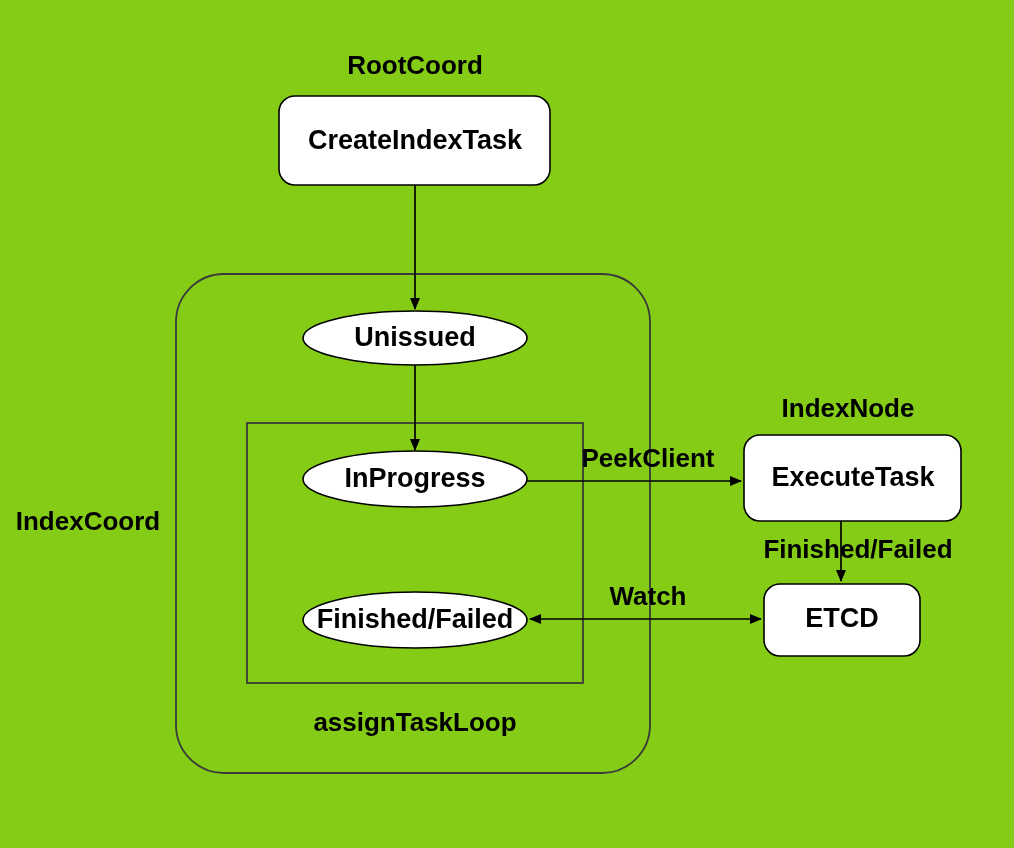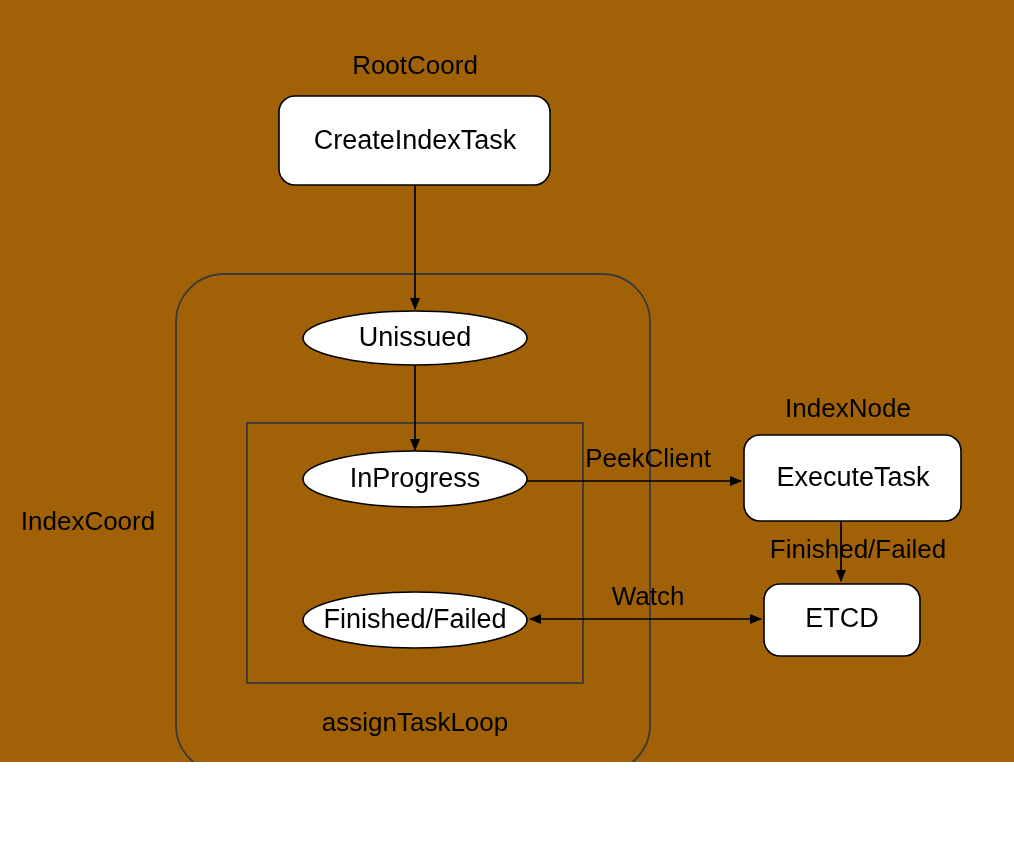--- a/index.html
+++ b/index.html
@@ -7,23 +7,24 @@
     padding: 0;
     background: #ffffff;
   }
   body {
     font-family: "Liberation Sans", sans-serif;
     color: #000000;
   }
   #canvas {
     position: relative;
     width: 1014px;
-    height: 762px;
-    background: #a16207;
+    height: 848px;
+    background: #84cc16;
     overflow: hidden;
+    font-weight: bold;
   }
   #diagram-svg {
     position: absolute;
     left: 0;
     top: 0;
     width: 1014px;
     height: 848px;
   }
   .node-text, .free-label {
     font-family: "Liberation Sans", sans-serif;

